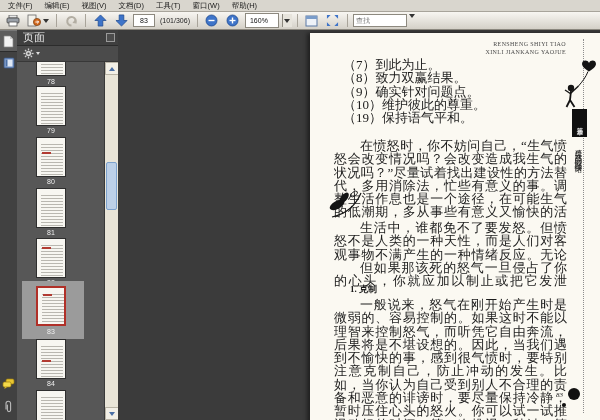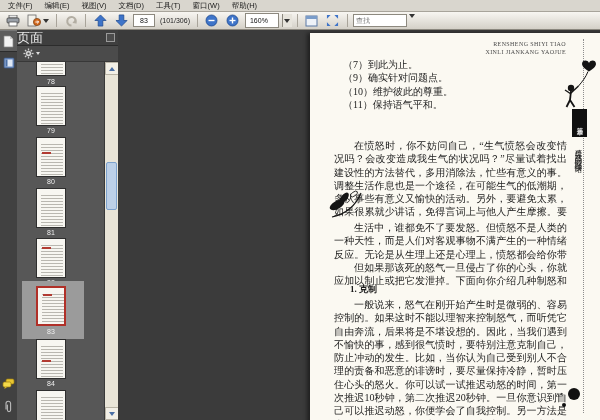--- a/index.html
+++ b/index.html
@@ -37,21 +37,21 @@
   .navstrip{position:absolute;left:0;top:30px;width:17px;height:390px;background:#414141;}
   .navtab{width:17px;height:22px;display:flex;align-items:center;justify-content:center;}
   .navtab.sel{background:#5c5c5c;border-top:1px solid #777;border-bottom:1px solid #2c2c2c;box-sizing:border-box;}
   .navtab.bottom1{position:absolute;bottom:26px;left:0;}
   .navtab.bottom2{position:absolute;bottom:3px;left:0;}
 
   
   .panel{position:absolute;left:17px;top:30px;width:101px;height:390px;background:#575757;}
   .panel-title{position:absolute;left:0;top:0;width:101px;height:16px;background:#3f3f3f;
     border-bottom:1px solid #2c2c2c;display:flex;align-items:center;box-sizing:border-box;}
-  .panel-title span{font-size:13px;color:#e8e8e8;}
+  .panel-title span{font-size:11px;color:#e8e8e8;padding-left:6px;}
   .panel-hide{position:absolute;right:3px;top:3px;width:9px;height:9px;border:1px solid #9a9a9a;
     background:#4c4c4c;box-sizing:border-box;}
   .panel-opts{position:absolute;left:0;top:16px;width:101px;height:16px;background:#4b4b4b;
     border-bottom:1px solid #383838;display:flex;align-items:center;gap:2px;padding-left:6px;box-sizing:border-box;}
   .opt-caret{width:0;height:0;border-left:2.5px solid transparent;border-right:2.5px solid transparent;
     border-top:3.5px solid #ddd;}
   .thumbs{position:absolute;left:0;top:32px;width:88px;height:358px;overflow:hidden;}
   .thumb{position:absolute;left:19px;width:30px;height:40px;background:#f7f6f1;
     border:1px solid #2e2e2e;box-sizing:border-box;
     background-image:repeating-linear-gradient(#f7f6f1 0 2px,#b9b7b0 2px 3px);
@@ -83,21 +83,21 @@
   .illus{position:absolute;left:246px;top:22px;}
   .chapter-tab{position:absolute;left:262px;top:76px;width:15px;height:28px;background:#101010;
     color:#fff;writing-mode:vertical-rl;text-orientation:upright;font-size:6.5px;letter-spacing:1px;
     display:flex;align-items:center;justify-content:center;}
   .chapter-title{position:absolute;left:263px;top:110px;writing-mode:vertical-rl;text-orientation:upright;
     font-size:7.5px;letter-spacing:2px;color:#222;}
   .pg-num{position:absolute;left:246px;top:358px;font-size:7px;font-style:italic;color:#222;}
   .dot-big{position:absolute;left:258px;top:355px;width:12px;height:12px;border-radius:50%;background:#111;}
   .dot-small{position:absolute;left:252px;top:370px;width:4px;height:4px;border-radius:50%;background:#111;}
 
-  .blk{position:absolute;left:24px;width:233px;font-size:10px;line-height:13.3px;
+  .blk{position:absolute;left:24px;width:233px;font-size:13px;line-height:13.3px;
     text-align:justify;text-justify:inter-ideograph;}
   .list-line{white-space:nowrap;padding-left:9px;}
   .indent{text-indent:2em;}
   .sec-head{position:absolute;left:18px;top:156px;display:flex;align-items:flex-start;gap:8px;}
   .sec-title{font-size:13.5px;font-weight:bold;letter-spacing:1.5px;color:#0d0d0d;
     font-family:"Liberation Serif","DejaVu Serif",serif;padding-top:8px;}
   .sec-rule{height:3.5px;background:#0d0d0d;border-radius:0 2px 2px 0;margin-top:2px;width:102px;}
   .sub-head{position:absolute;left:40px;top:250px;font-size:9px;font-weight:bold;}
 </style>
 </head>
@@ -307,23 +307,24 @@
         <path d="M15 38 L22.5 31" stroke="#141414" stroke-width="1.4"></path>
         <path d="M15 39 L9 35" stroke="#141414" stroke-width="1.4"></path>
         <path d="M14 45 L10.5 52 M14 45 L18.5 52" stroke="#141414" stroke-width="1.8"></path>
       </svg>
 
       <div class="chapter-tab">第三章</div>
       <div class="chapter-title">疏导自己的愤怒情绪</div>
 
       <div class="blk" style="top:25px">
         <div class="list-line">（7）到此为止。</div>
+        <div class="list-line">（8）致力双赢结果。</div>
         <div class="list-line">（9）确实针对问题点。</div>
         <div class="list-line">（10）维护彼此的尊重。</div>
-        <div class="list-line">（11）保持语气平和。</div>
+        <div class="list-line">（19）保持语气平和。</div>
       </div>
       <div class="blk indent" style="top:106px;height:80px;overflow:hidden">在愤怒时，你不妨问自己，“生气愤怒会改变情况吗？会改变造成我生气的状况吗？”尽量试着找出建设性的方法替代，多用消除法，忙些有意义的事。调整生活作息也是一个途径，在可能生气的低潮期，多从事些有意义又愉快的活动。另外，要避免太累，如果很累就少讲话，免得言词上与他人产生摩擦。要不断降温，不断消除导致愤怒性格产生的因素。</div>
 
       <div class="sec-head">
         <svg width="36" height="32" viewBox="0 0 36 32">
           <ellipse cx="9" cy="16" rx="8" ry="4" transform="rotate(-28 9 16)" fill="#141414"></ellipse>
           <ellipse cx="16" cy="9" rx="6.5" ry="3.2" transform="rotate(-50 16 9)" fill="#141414"></ellipse>
           <ellipse cx="26" cy="5" rx="4" ry="2" transform="rotate(-35 26 5)" fill="none" stroke="#141414" stroke-width="0.8"></ellipse>
           <path d="M33 4 C28 16 18 25 4 28" fill="none" stroke="#141414" stroke-width="1.2"></path>
         </svg>

